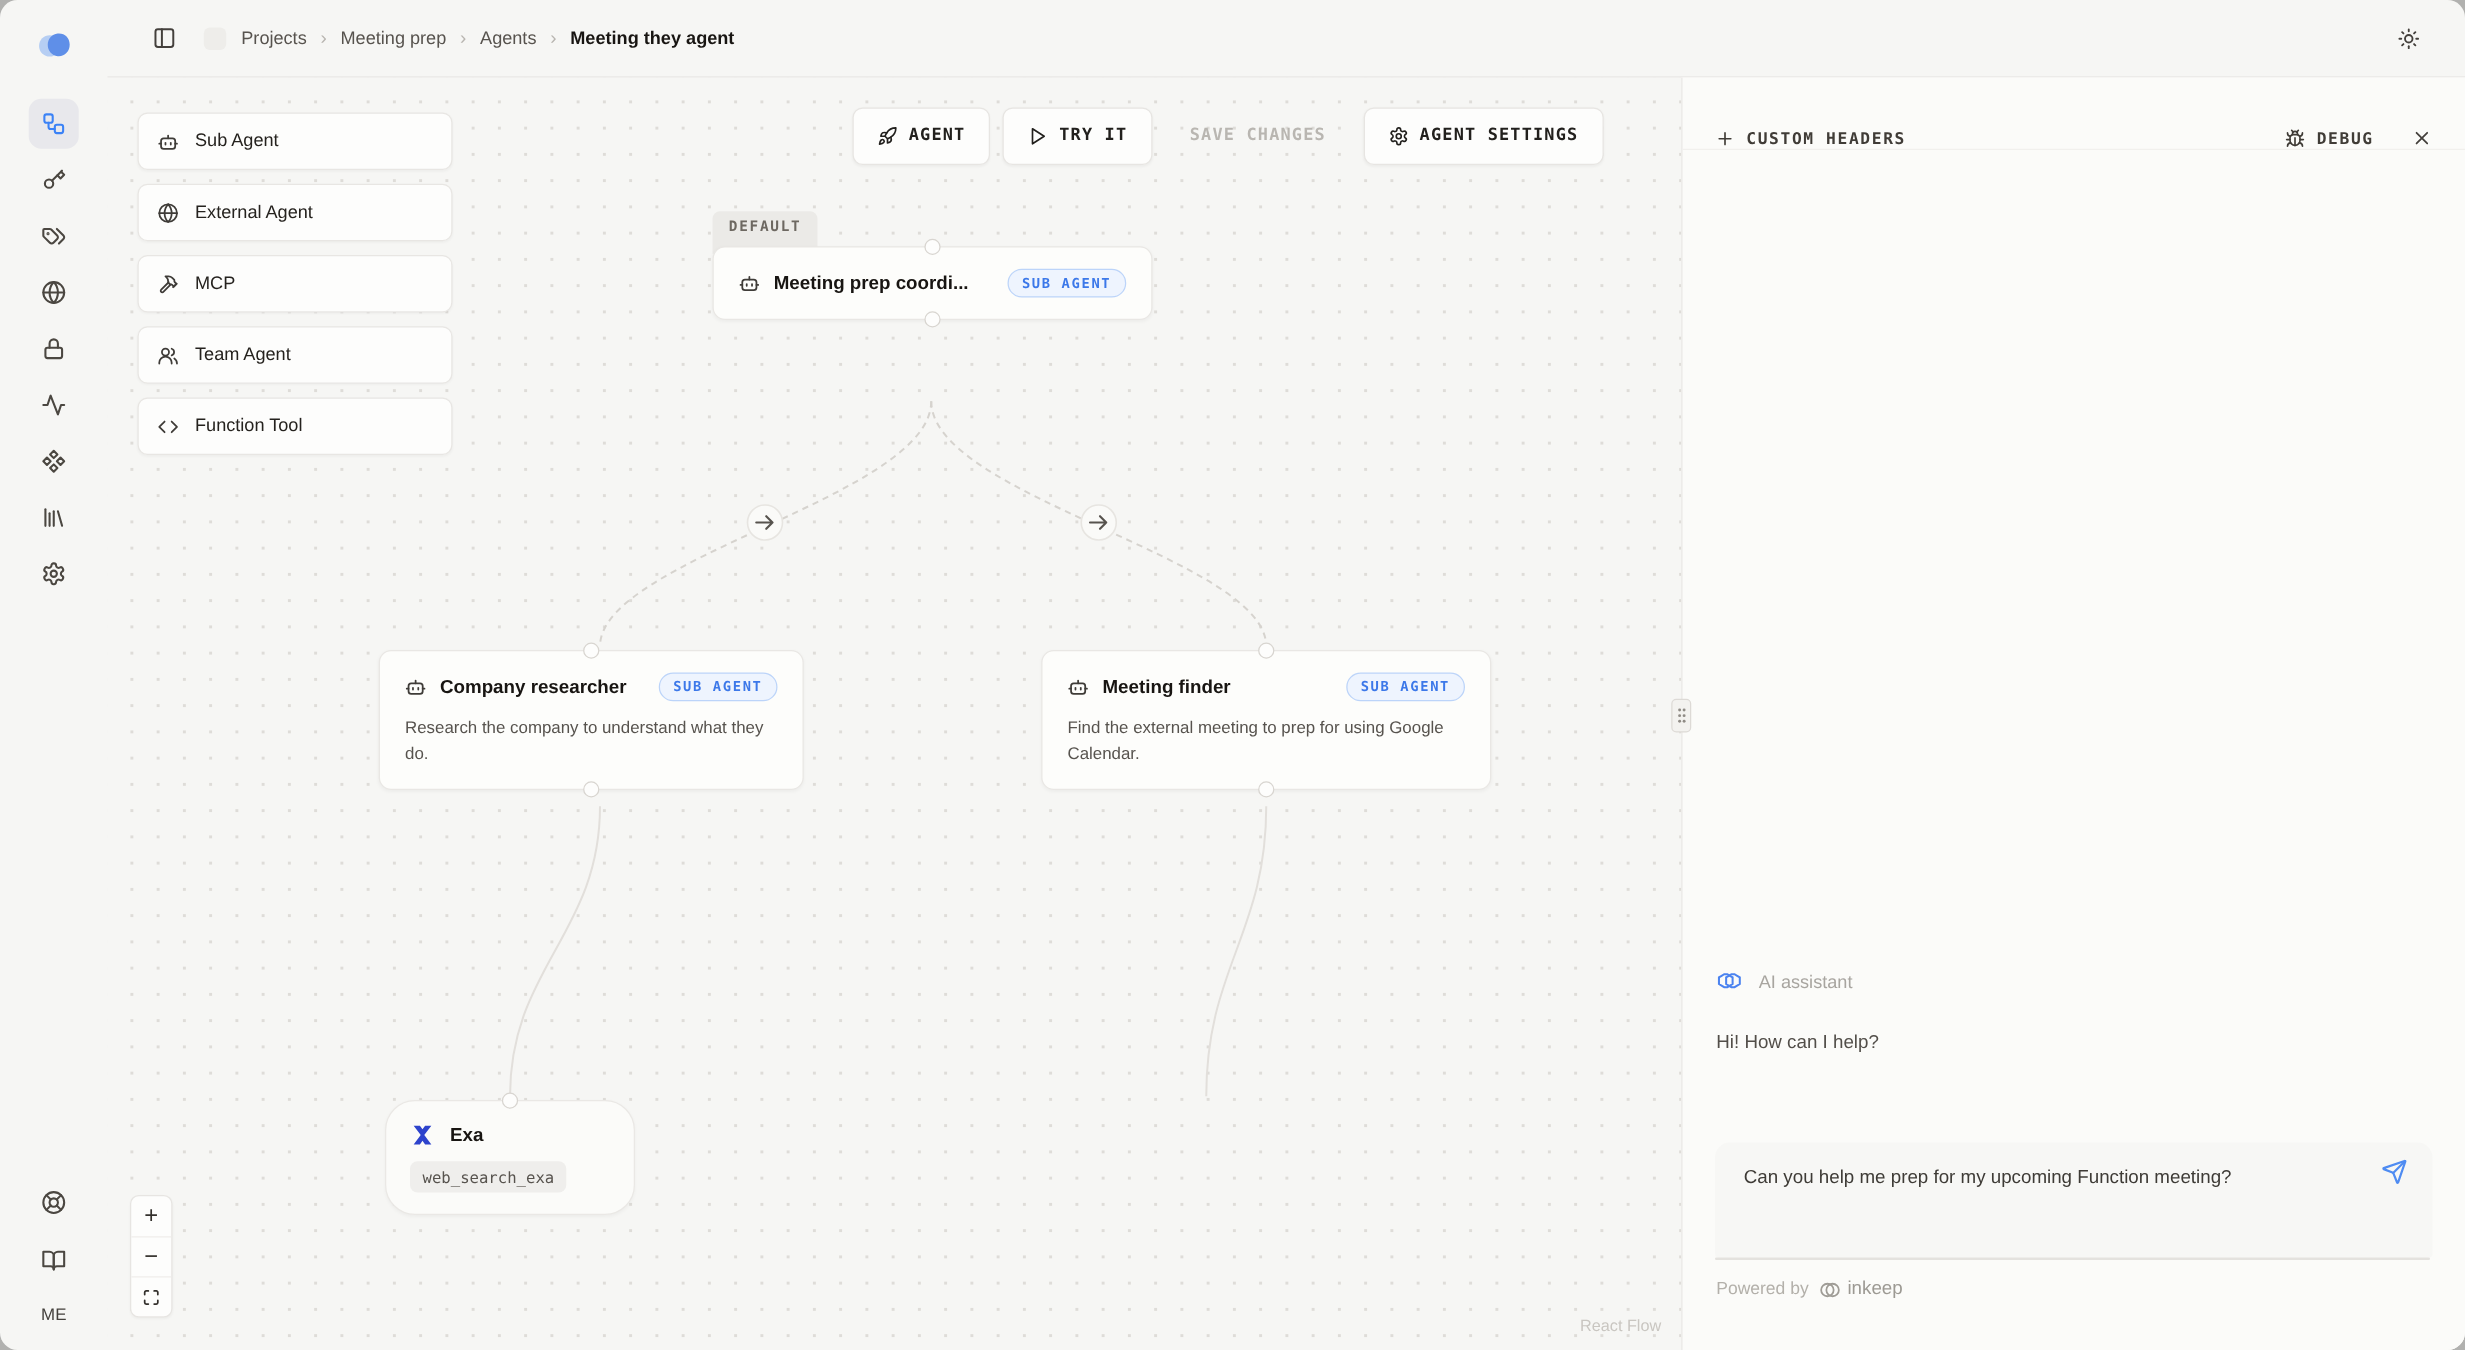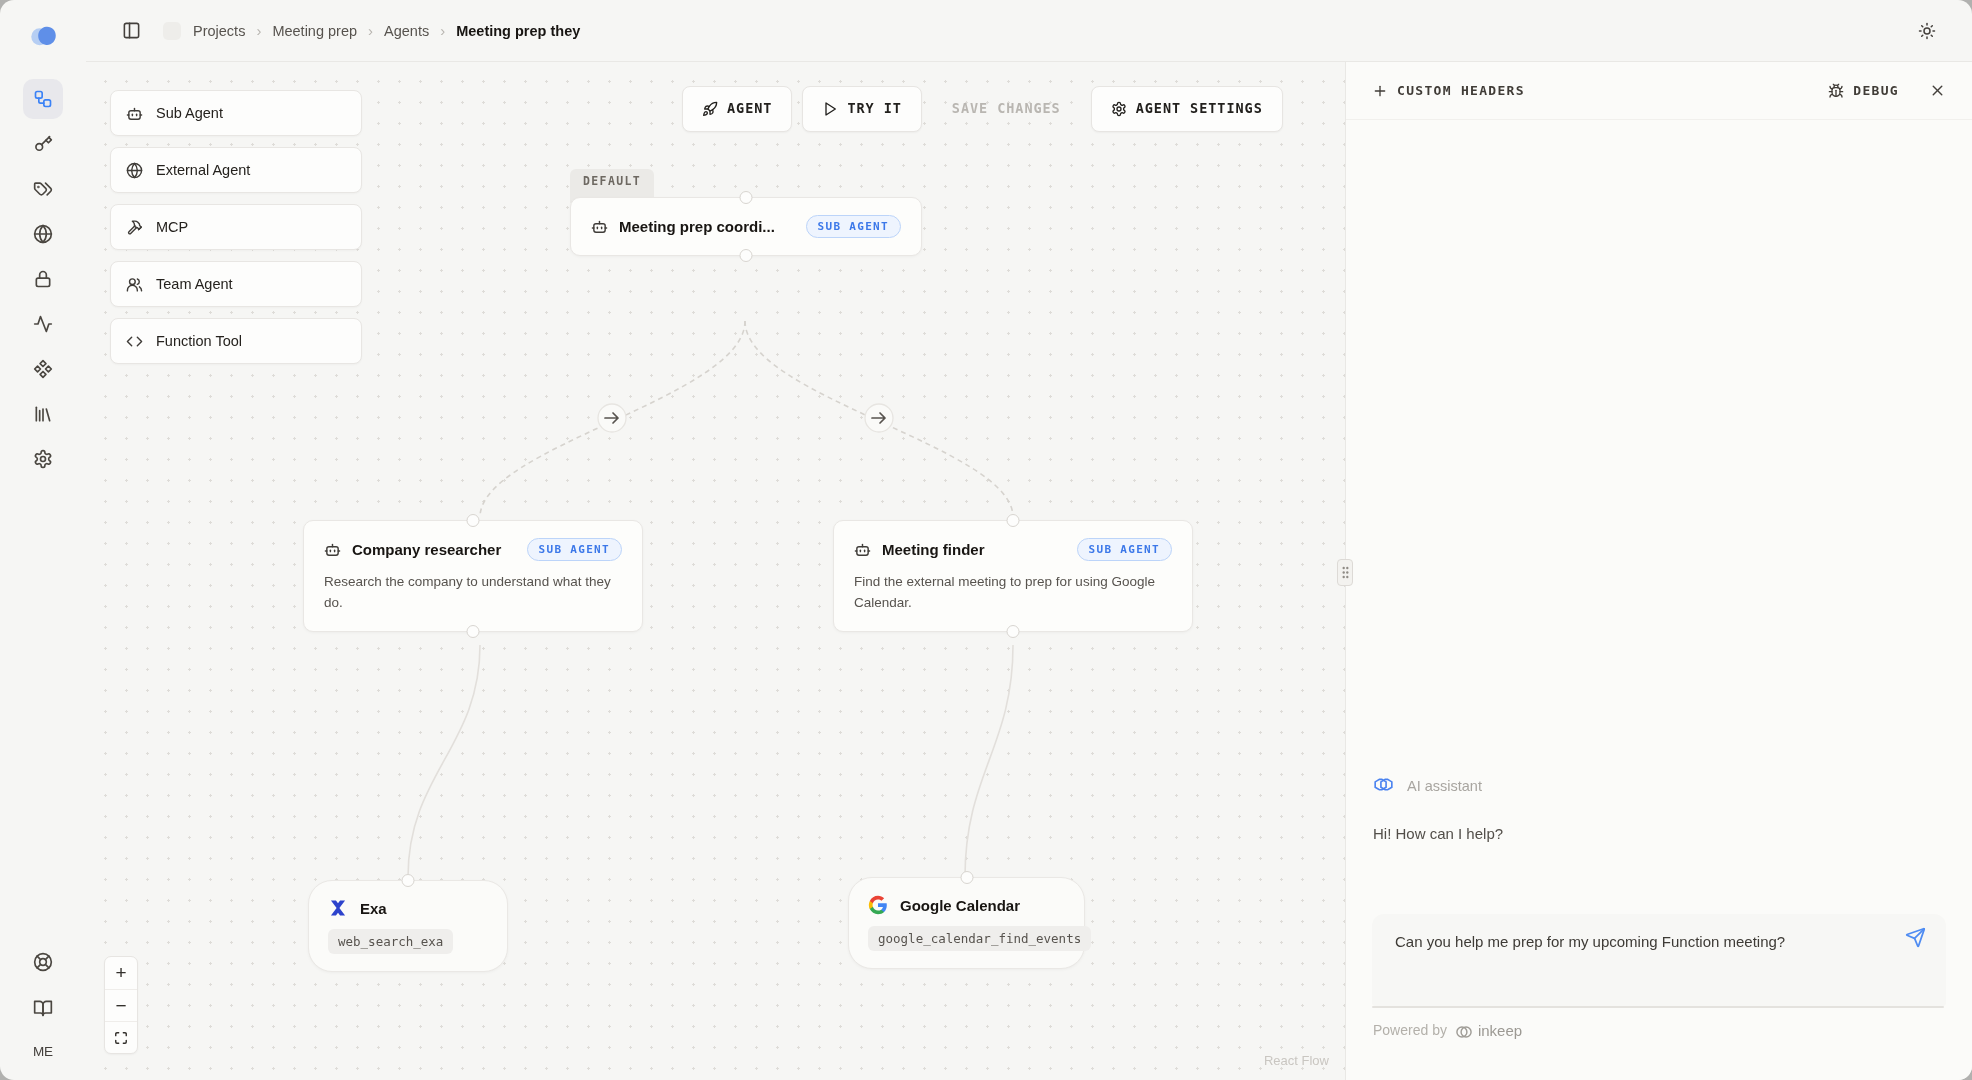--- a/index.html
+++ b/index.html
@@ -86,21 +86,21 @@
   .zoom-btn svg{width:14px;height:14px;}
   .rf-attribution{position:absolute;right:16px;bottom:12px;font-size:13px;color:#c9c6c1;}
 
   
   .grip{position:absolute;left:1337px;top:559px;width:16px;height:27px;background:#f3f2ef;
     border:1px solid #ddдad6;border:1px solid #dddad6;border-radius:4px;display:flex;align-items:center;justify-content:center;cursor:col-resize;z-index:5;}
   .grip svg{width:9px;height:15px;color:#8f8b85;}
 
   
   .right-panel{position:absolute;left:1345px;top:62px;right:0;bottom:0;background:#fbfbf9;border-left:1px solid #e9e8e5;}
-  .rp-header{height:58px;display:flex;align-items:center;padding:0 26px;border-bottom:1px solid #f1f0ed;}
+  .rp-header{height:58px;display:flex;align-items:flex-end;padding:0 26px;border-bottom:1px solid #f1f0ed;}
   .rp-btn{display:flex;align-items:center;gap:9px;font:700 13px var(--mono);letter-spacing:.1em;color:#403c37;cursor:pointer;white-space:nowrap;}
   .rp-btn svg{width:16px;height:16px;}
   .rp-spacer{flex:1;}
   .rp-close{margin-left:30px;color:#44403c;display:flex;cursor:pointer;}
   .rp-close svg{width:17px;height:17px;}
   .assistant-row{position:absolute;left:26px;top:712px;display:flex;align-items:center;gap:12px;}
   .assistant-row svg{width:23px;height:23px;}
   .assistant-name{font-size:14.5px;color:var(--faint);}
   .greeting{position:absolute;left:27px;top:763px;font-size:15px;color:#524e49;}
   .chat-card{position:absolute;left:26px;right:26px;top:852px;height:92px;background:#f7f7f5;border-radius:12px 12px 3px 3px;}
@@ -241,21 +241,21 @@
         </span>
     </div>
     <div class="crumb-skeleton"></div>
     <nav class="breadcrumb">
       <span class="crumb">Projects</span>
       <span class="sep">›</span>
       <span class="crumb">Meeting prep</span>
       <span class="sep">›</span>
       <span class="crumb">Agents</span>
       <span class="sep">›</span>
-      <span class="crumb current">Meeting prep they</span>
+      <span class="crumb current">Meeting they agent</span>
     </nav>
     <div class="theme-toggle">
       <span style="display:flex">
           <svg viewBox="0 0 24 24" fill="none" stroke="currentColor" stroke-width="2" stroke-linecap="round" stroke-linejoin="round">
             <circle cx="12" cy="12" r="4"></circle>
             <path d="M12 2v2"></path>
             <path d="M12 20v2"></path>
             <path d="m4.93 4.93 1.41 1.41"></path>
             <path d="m17.66 17.66 1.41 1.41"></path>
             <path d="M2 12h2"></path>
@@ -440,35 +440,20 @@
         <span style="display:flex">
             <svg viewBox="0 0 24 24">
               <path d="M3.5 3h6l2.5 3.4L14.5 3h6l-6.8 9 6.8 9h-6L12 17.6 9.5 21h-6l6.8-9z" fill="#2d43cc"></path>
             </svg>
           </span>
         <span class="tool-title">Exa</span>
       </div>
       <span class="tool-pill">web_search_exa</span>
     </div>
 
-    <div class="tool-node" style="left:762px;top:815px;width:237px;">
-      <span class="handle top"></span>
-      <div class="tool-title-row">
-        <span style="display:flex">
-            <svg viewBox="0 0 24 24">
-              <path fill="#4285F4" d="M22.56 12.25c0-.78-.07-1.53-.2-2.25H12v4.26h5.92c-.26 1.37-1.04 2.53-2.21 3.31v2.77h3.57c2.08-1.92 3.28-4.74 3.28-8.09z"></path>
-              <path fill="#34A853" d="M12 23c2.97 0 5.46-.98 7.28-2.66l-3.57-2.77c-.98.66-2.23 1.06-3.71 1.06-2.86 0-5.29-1.93-6.16-4.53H2.18v2.84C3.99 20.53 7.7 23 12 23z"></path>
-              <path fill="#FBBC05" d="M5.84 14.09c-.22-.66-.35-1.36-.35-2.09s.13-1.43.35-2.09V7.07H2.18A10.96 10.96 0 0 0 1 12c0 1.78.43 3.45 1.18 4.93l3.66-2.84z"></path>
-              <path fill="#EA4335" d="M12 5.38c1.62 0 3.06.56 4.21 1.64l3.15-3.15C17.45 2.09 14.97 1 12 1 7.7 1 3.99 3.47 2.18 7.07l3.66 2.84c.87-2.6 3.3-4.53 6.16-4.53z"></path>
-            </svg>
-          </span>
-        <span class="tool-title">Google Calendar</span>
-      </div>
-      <span class="tool-pill">google_calendar_find_events</span>
-    </div>
 
     <div class="zoom-controls">
       <div class="zoom-btn">+</div>
       <div class="zoom-btn">−</div>
       <div class="zoom-btn">
         <span style="display:flex">
             <svg viewBox="0 0 24 24" fill="none" stroke="currentColor" stroke-width="2.4" stroke-linecap="round" stroke-linejoin="round">
               <path d="M8 3H5a2 2 0 0 0-2 2v3"></path>
               <path d="M21 8V5a2 2 0 0 0-2-2h-3"></path>
               <path d="M3 16v3a2 2 0 0 0 2 2h3"></path>

